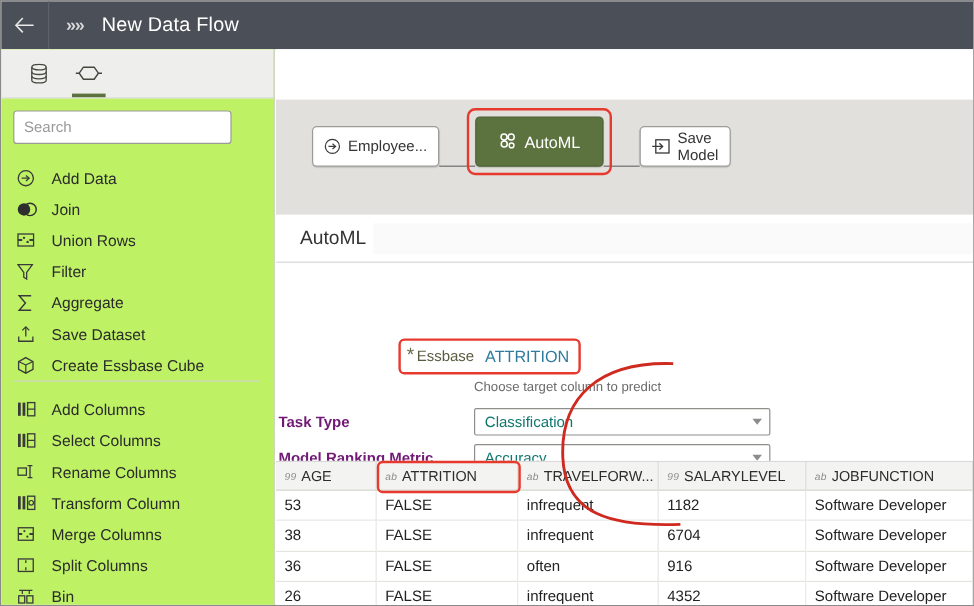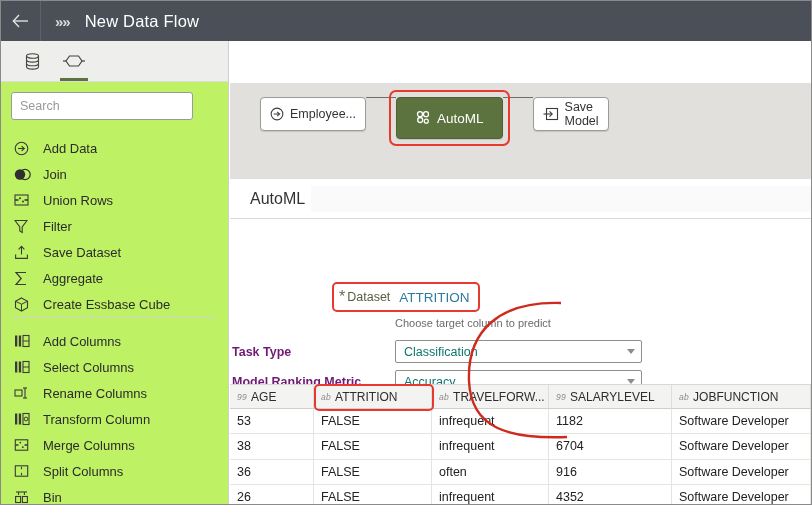--- a/index.html
+++ b/index.html
@@ -99,21 +99,21 @@
     width: 581px; height: 464px;
     background: #ffffff;
   }
   .canvas {
     position: absolute; top: 42px; left: 0;
     width: 581px; height: 96px;
     background: #e2e0dc;
   }
   .nodes {
     position: absolute; top: 14px; left: 30px;
-    display: flex; align-items: flex-start;
+    display: flex; align-items: flex-end;
   }
   .node {
     background: #ffffff;
     border: 1px solid #9b9b98;
     border-radius: 4px;
     height: 34px;
     display: flex; align-items: center;
     padding: 0 9px;
     font-size: 12.5px; color: #333;
     cursor: pointer;
@@ -324,36 +324,36 @@
         <span class="menuicon">
           <svg width="14" height="15" viewBox="0 0 14 15">
             <path d="M1 1.5 H13 L8.2 8 V13.5 L5.8 12 V8 Z" fill="none" stroke="#3a3a3a" stroke-width="1.1"></path>
           </svg>
         </span>
         <span class="mlabel">Filter</span>
       </div>
 
       <div class="menuitem">
         <span class="menuicon">
+          <svg width="14" height="15" viewBox="0 0 14 15">
+            <path d="M12 1.5 H2 L7.2 7.5 L2 13.5 H12" fill="none" stroke="#3a3a3a" stroke-width="1.2"></path>
+          </svg>
+        </span>
+        <span class="mlabel">Aggregate</span>
+      </div>
+
+      <div class="menuitem">
+        <span class="menuicon">
           <svg width="15" height="15" viewBox="0 0 15 15">
             <path d="M7.5 1.5 V9.5" stroke="#3a3a3a" stroke-width="1.1" fill="none"></path>
             <path d="M4.6 4.3 L7.5 1.4 L10.4 4.3" fill="none" stroke="#3a3a3a" stroke-width="1.1"></path>
             <path d="M1.6 9.5 V13.4 H13.4 V9.5" fill="none" stroke="#3a3a3a" stroke-width="1.1"></path>
           </svg>
         </span>
         <span class="mlabel">Save Dataset</span>
-      </div>
-
-      <div class="menuitem">
-        <span class="menuicon">
-          <svg width="14" height="15" viewBox="0 0 14 15">
-            <path d="M12 1.5 H2 L7.2 7.5 L2 13.5 H12" fill="none" stroke="#3a3a3a" stroke-width="1.2"></path>
-          </svg>
-        </span>
-        <span class="mlabel">Aggregate</span>
       </div>
 
       <div class="menuitem">
         <span class="menuicon">
           <svg width="15" height="15" viewBox="0 0 15 15">
             <path d="M7.5 1 L13.5 4.3 V10.7 L7.5 14 L1.5 10.7 V4.3 Z" fill="none" stroke="#3a3a3a" stroke-width="1.1"></path>
             <path d="M7.5 7.2 L13.5 4.3 M7.5 7.2 L1.5 4.3 M7.5 7.2 V14" fill="none" stroke="#3a3a3a" stroke-width="1"></path>
           </svg>
         </span>
         <span class="mlabel">Create Essbase Cube</span>
@@ -508,21 +508,21 @@
 
     <div class="panelhdr">
       <div class="ptitle">AutoML</div>
       <div class="pfill"></div>
     </div>
 
     <div class="formarea">
 
       <div class="targetbox">
         <span class="req">*</span>
-        <span class="targetlabel">Dataset</span>
+        <span class="targetlabel">Essbase</span>
         <span class="targetval">ATTRITION</span>
       </div>
 
       <div class="hinttext">Choose target column to predict</div>
 
       <div class="selrow r1">
         <div class="flabel">Task Type</div>
         <div class="sel">
           <span>Classification</span>
           <span class="caret"></span>

